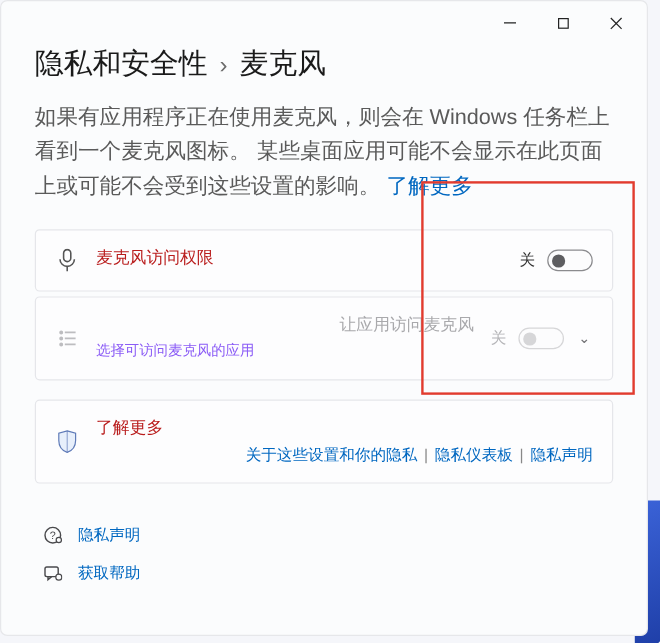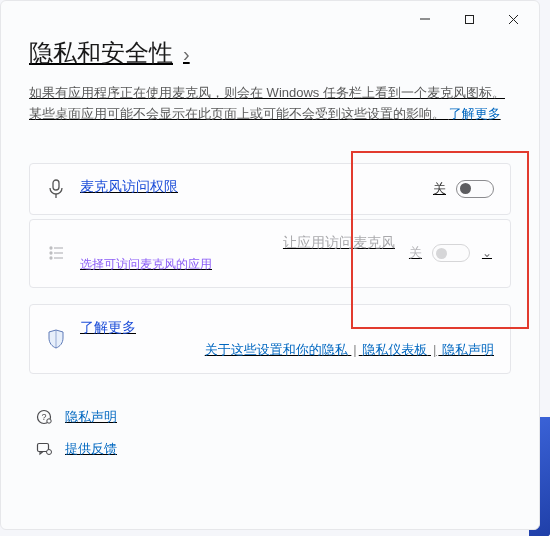--- a/index.html
+++ b/index.html
@@ -29,35 +29,35 @@
   .win-btn {
     width: 44px;
     height: 30px;
     display: flex;
     align-items: center;
     justify-content: center;
     color: #333;
     font-size: 12px;
     cursor: pointer;
   }
-  .content { padding: 0 28px 0 28px; text-decoration: underline; }
+  .content { padding: 0 28px 0 28px; }
   .breadcrumb {
     display: flex;
     align-items: baseline;
     gap: 10px;
     margin-bottom: 14px;
   }
   .crumb-parent { font-size: 24px; color: #1a1a1a; font-weight: 400; }
   .crumb-sep { font-size: 20px; color: #6c6c6c; }
   .crumb-current { font-size: 24px; color: #1a1a1a; font-weight: 400; }
   .intro {
-    font-size: 13px;
+    font-size: 18px;
     line-height: 1.6;
     color: #5a5a5a;
-    margin-bottom: 38px;
+    margin-bottom: 22px;
   }
   .intro a { color: #0067c0; text-decoration: none; cursor: pointer; }
   .card {
     border: 1px solid #e5e6ea;
     background: #fdfdfe;
     border-radius: 4px;
     padding: 14px 16px;
     display: flex;
     align-items: center;
     gap: 14px;
@@ -67,21 +67,21 @@
   .card-icon {
     width: 20px;
     flex: 0 0 20px;
     display: flex;
     align-items: center;
     justify-content: center;
     color: #555;
   }
   .card-icon.dim { color: #b5b5b8; }
   .card-body { flex: 1 1 auto; }
-  .card-title { font-size: 14px; color: #1d4ed8; margin-bottom: 4px; }
+  .card-title { font-size: 14px; color: #b91c1c; margin-bottom: 4px; }
   .card-title.dim { color: #a9a9ac; text-align: right; }
   .card-sub { font-size: 12px; color: #6d6d70; line-height: 1.45; }
   .card-sub.dim { color: #8b5cf6; }
   .card-tail {
     display: flex;
     align-items: center;
     gap: 10px;
   }
   .toggle-label { font-size: 13px; color: #333; }
   .toggle-label.dim { color: #b5b5b8; }
@@ -159,20 +159,21 @@
           <line x1="10" y1="1" x2="1" y2="10" stroke="#222" stroke-width="1"></line>
         </svg>
       </div>
   </div>
 
   <div class="content">
 
     <div class="breadcrumb">
       <span class="crumb-parent">隐私和安全性</span>
       <span class="crumb-sep">›</span>
+      <span class="crumb-current">麦克风</span>
     </div>
 
     <p class="intro">
       <span>如果有应用程序正在使用麦克风，则会在 Windows 任务栏上看到一个麦克风图标。 某些桌面应用可能不会显示在此页面上或可能不会受到这些设置的影响。 </span><a>了解更多</a>
     </p>
 
     <div class="card">
       <div class="card-icon">
         <svg width="16" height="20" viewBox="0 0 16 20">
             <rect x="5" y="1" width="6" height="10" rx="3" fill="none" stroke="#555" stroke-width="1.3"></rect>
@@ -248,21 +249,21 @@
         <span>隐私声明</span>
       </div>
       <div class="flink">
         <span class="ficon">
           <svg width="16" height="16" viewBox="0 0 16 16">
               <rect x="1.5" y="2.5" width="11" height="8" rx="1.5" fill="none" stroke="#4a4a4d" stroke-width="1.2"></rect>
               <path d="M4 10.5 L4 13 L7 10.5" fill="none" stroke="#4a4a4d" stroke-width="1.2"></path>
               <circle cx="13" cy="11" r="2.5" fill="#fbfcfd" stroke="#4a4a4d" stroke-width="1"></circle>
             </svg>
         </span>
-        <span>提供反馈</span>
+        <span>获取帮助</span>
       </div>
     </div>
 
   </div>
 
   <div class="highlight-box" style="left:350px; top:150px; width:178px; height:178px;"></div>
 
 </div>
 
 <div class="bg-accent"></div>

